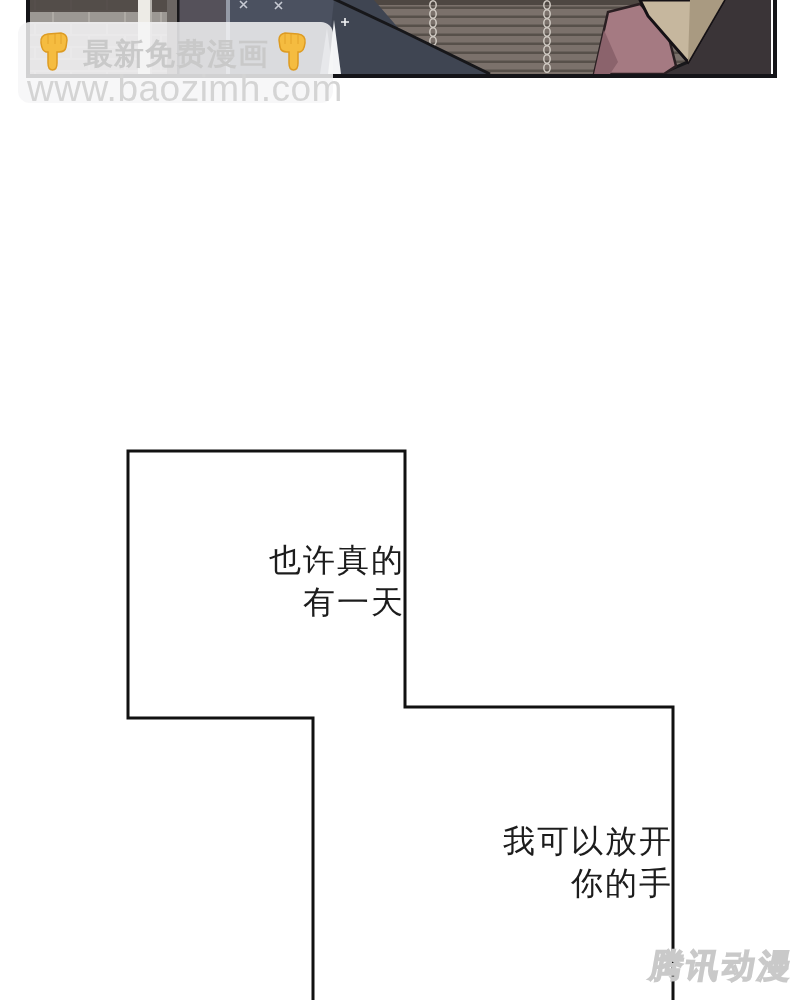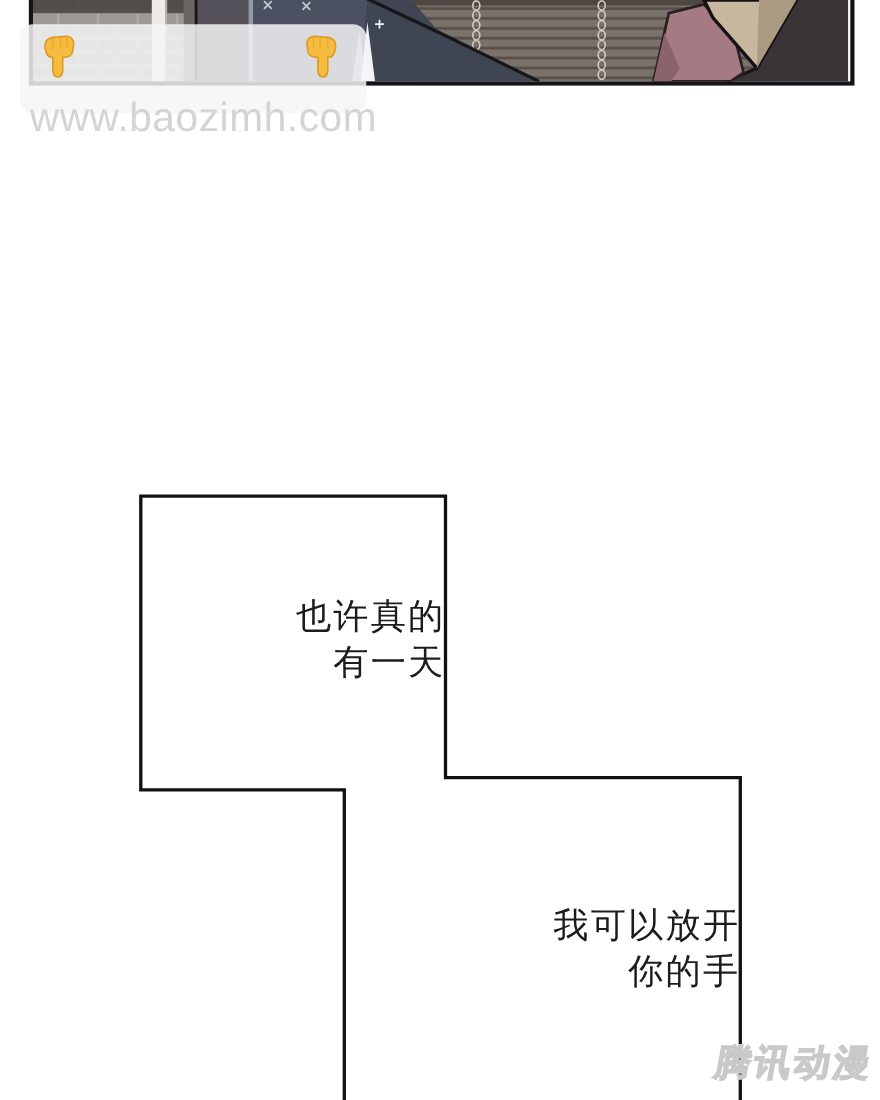--- a/index.html
+++ b/index.html
@@ -18,21 +18,21 @@
   .promo-label{
     position:absolute;left:64px;top:15px;width:188px;height:34px;
     font-size:30px;font-weight:bold;letter-spacing:1px;color:#c9c9c9;
     text-align:center;line-height:34px;white-space:nowrap;
   }
   .hand{position:absolute;top:8px;width:32px;height:42px;}
   .hand-left{left:19px;}
   .hand-right{left:259px;transform:scaleX(-1);}
   
   .site-watermark{
-    position:absolute;left:27px;top:86px;z-index:3;
+    position:absolute;left:27px;top:68px;z-index:3;
     font-size:37px;color:#d4d4d4;letter-spacing:0.5px;white-space:nowrap;
   }
   
   .bubble-svg{position:absolute;left:0;top:0;width:800px;height:1000px;z-index:4;pointer-events:none;}
   .bubble-text{
     position:absolute;z-index:5;text-align:right;color:#1c1c1c;
     font-size:32px;line-height:42px;letter-spacing:2px;white-space:nowrap;
   }
   .bubble-text-1{left:128px;top:539px;width:277px;}
   .bubble-text-2{left:327px;top:820px;width:346px;}
@@ -127,20 +127,21 @@
 
     <rect x="2" y="-4" width="747" height="80" fill="none" stroke-width="4" stroke="#141418"></rect>
   </svg>
 </div>
 
 <div class="promo-banner">
   <svg class="hand hand-left" viewBox="0 0 32 42">
     <path d="M4,13 Q3,5 11,4 L24,3 Q30,4 30,10 L29,17 Q28,22 22,22 L20,22 L20,33 Q20,40 15.5,40 Q11,40 11,33 L11,22 L9,22 Q5,21 4,13 Z" stroke-width="1.5" stroke="#DD9B22" fill="#F5BC40"></path>
     <path d="M11,5 L11,14 M18,4 L18,14 M24,4 L24,14" fill="none" stroke="#DD9B22" stroke-width="1.2" opacity="0.6"></path>
   </svg>
+  <div class="promo-label">最新免费漫画</div>
   <svg class="hand hand-right" viewBox="0 0 32 42">
     <path d="M4,13 Q3,5 11,4 L24,3 Q30,4 30,10 L29,17 Q28,22 22,22 L20,22 L20,33 Q20,40 15.5,40 Q11,40 11,33 L11,22 L9,22 Q5,21 4,13 Z" stroke-width="1.5" stroke="#DD9B22" fill="#F5BC40"></path>
     <path d="M11,5 L11,14 M18,4 L18,14 M24,4 L24,14" fill="none" stroke="#DD9B22" stroke-width="1.2" opacity="0.6"></path>
   </svg>
 </div>
 
 <div class="site-watermark">www.baozimh.com</div>
 
 <svg class="bubble-svg" viewBox="0 0 800 1000">
   <path d="M128,451 H405 V707 H673 V1002 H313 V718 H128 Z" fill="#ffffff"></path>

